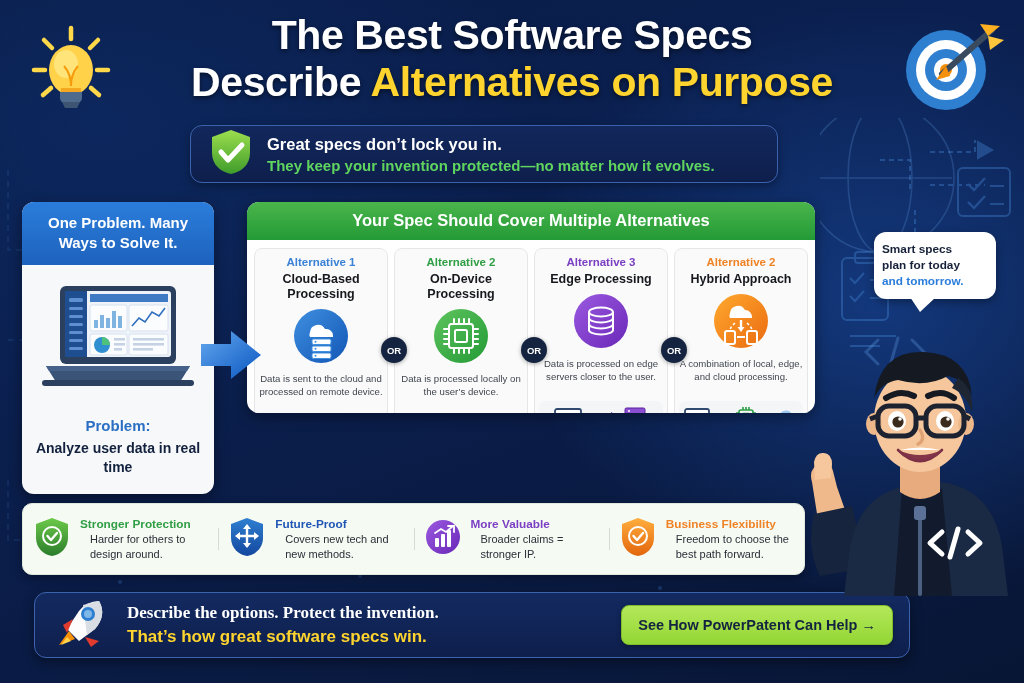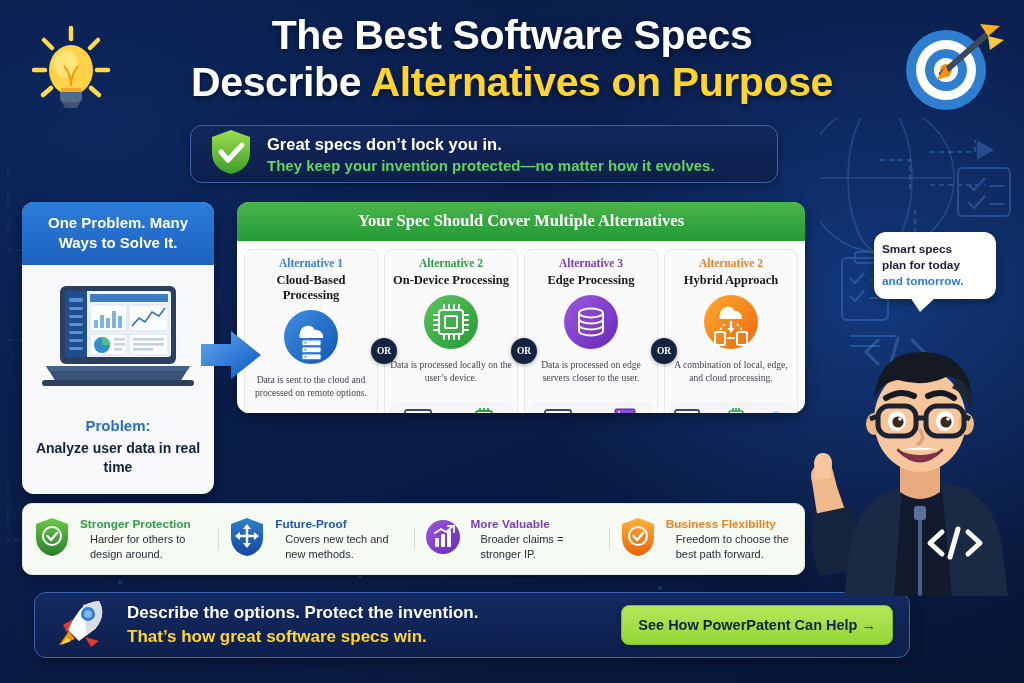--- a/index.html
+++ b/index.html
@@ -66,23 +66,23 @@
   .left-body { padding: 8px 6px 10px; text-align: center; }
   .laptop-holder { height: 132px; display: flex; align-items: center; justify-content: center; }
   .prob-label { color: #2b6fc4; font-weight: bold; font-size: 15px; margin-top: 12px; }
   .prob-text { color: #12213d; font-weight: bold; font-size: 14px; line-height: 19px; margin-top: 5px; }
 
   
   .big-arrow { position: absolute; left: 199px; top: 328px; z-index: 7; }
 
   
   .main-panel {
-    position: absolute; left: 237px; top: 202px; width: 568px; height: 211px;
+    position: absolute; left: 247px; top: 202px; width: 568px; height: 211px;
     background: #ffffff; border-radius: 12px; overflow: hidden;
-    box-shadow: 0 4px 14px rgba(0,0,0,.4); z-index: 5; font-family: Liberation Serif, serif;
+    box-shadow: 0 4px 14px rgba(0,0,0,.4); z-index: 5;
   }
   .main-head {
     background: linear-gradient(180deg, #4bb54b 0%, #239a36 100%);
     color: #fff; font-weight: bold; font-size: 16.5px;
     text-align: center; padding: 9px 8px 10px;
   }
   .alts { display: flex; gap: 6px; padding: 8px 7px 8px; }
   .alt {
     flex: 1; background: #fafafa; border: 1px solid #e6e6e8; border-radius: 8px;
     padding: 7px 4px 10px; text-align: center; position: relative;
@@ -124,21 +124,21 @@
 
   
   .cta {
     position: absolute; left: 34px; top: 592px; width: 876px; height: 66px;
     background: linear-gradient(180deg, #132a61 0%, #0e1f4c 100%);
     border: 1px solid #3b63ae; border-radius: 12px;
     display: flex; align-items: center; padding: 0 16px; gap: 14px;
     z-index: 6; box-shadow: 0 4px 12px rgba(0,0,0,.4);
   }
   .cta-texts { flex: 1; min-width: 0; }
-  .cta-l1 { color: #fff; font-weight: bold; font-size: 17px; line-height: 24px; }
+  .cta-l1 { color: #fff; font-weight: bold; font-size: 17px; line-height: 24px; font-family: Liberation Serif, serif; }
   .cta-l2 { color: #ffd42e; font-weight: bold; font-size: 17px; line-height: 24px; }
   .cta-btn {
     background: linear-gradient(180deg, #b4e85a 0%, #93d634 100%);
     color: #14233f; font-weight: bold; font-size: 14.5px;
     border: 1px solid #7fbd2a; border-radius: 8px;
     padding: 11px 16px; white-space: nowrap; cursor: pointer;
     box-shadow: 0 2px 5px rgba(0,0,0,.3);
   }
 
   
@@ -357,21 +357,21 @@
               <rect x="19" y="38" width="19" height="5.5" rx="1.6"></rect>
               <rect x="19" y="45" width="19" height="5.5" rx="1.6"></rect>
             </g>
             <g fill="#3f8fe0">
                 <circle cx="22.5" cy="33.8" r="1"></circle>
                 <circle cx="22.5" cy="40.8" r="1"></circle>
                 <circle cx="22.5" cy="47.8" r="1"></circle>
               </g>
           </svg>
         </div>
-        <div class="alt-desc">Data is sent to the cloud and processed on remote options.</div>
+        <div class="alt-desc">Data is sent to the cloud and processed on remote device.</div>
         <div class="alt-flow">
           <svg width="104" height="26" viewBox="0 0 104 26">
             <rect x="6" y="4" width="26" height="16" rx="2" fill="#fff" stroke="#2f4a6e" stroke-width="1.8"></rect>
             <path d="M2 20 h34 l-3 4 h-28 z" fill="#41607f"></path>
             <path d="M42 12 h16" stroke="#2b4664" stroke-width="2" stroke-dasharray="3 3"></path>
             <path d="M58 7 l8 5 l-8 5 z" fill="#2b4664"></path>
             <path d="M72 12 a7 7 0 0 1 13 -3 a6 6 0 0 1 6 7 h-19 a5 5 0 0 1 0 -4 z" fill="#9cc6ee"></path>
             <g fill="#fff" stroke="#5d92c8" stroke-width=".9">
               <rect x="76" y="13" width="13" height="3.4" rx="1"></rect>
                 <rect x="76" y="17.5" width="13" height="3.4" rx="1"></rect>

